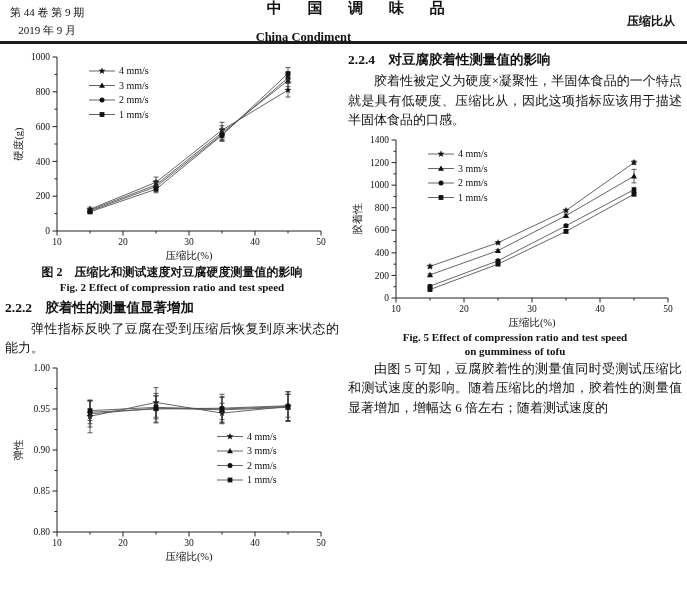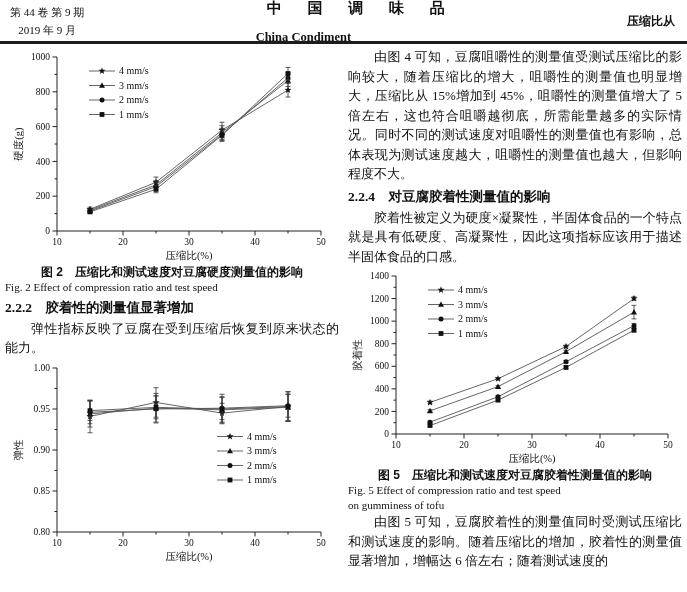--- a/index.html
+++ b/index.html
@@ -15,22 +15,22 @@
   .jtitle{text-align:left;}
   .jtitle .zh{font-size:15px;font-weight:bold;letter-spacing:11px;text-indent:11px;}
   .jtitle .en{font-size:12.5px;font-weight:bold;margin-top:12px;}
   .section-label{font-size:12px;font-weight:bold;font-family:"Liberation Sans","DejaVu Sans",sans-serif;}
   .cols{display:flex;gap:9px;padding:3px 5px 0 5px;}
   .col{width:336px;box-sizing:border-box;}
   p.body{font-size:13px;line-height:19.5px;text-align:justify;margin:0;text-indent:2em;}
   h3.sec{font-size:13.5px;font-family:Liberation Serif, serif;
          font-weight:bold;margin:3px 0 2px 0;line-height:19px;}
   .cap-zh{font-size:12px;font-weight:bold;text-align:center;margin-top:1px;
-          font-family:Liberation Sans, sans-serif;line-height:16px;}
-  .cap-en{font-size:11px;line-height:14.5px;}
+          font-family:Liberation Serif, serif;line-height:16px;}
+  .cap-en{font-size:11px;text-align:center;line-height:14.5px;font-weight:bold;}
   .chart-wrap{text-align:center;margin:2px 0 0 0;}
   svg{display:block;margin:0 auto;background:#fff;}
 </style>
 </head>
 <body>
 
 <div class="header">
   <div class="vol">
     <div>第 44 卷 第 9 期</div>
     <div>2019 年 9 月</div>
@@ -280,23 +280,22 @@
           <circle cx="219" cy="105.5" r="2.5" fill="#111111"></circle>
           <text x="236" y="108.9" font-size="10" text-anchor="start" fill="#111" font-family="&quot;Liberation Serif&quot;,&quot;DejaVu Serif&quot;,serif">2 mm/s</text>
           <line x1="206" y1="120" x2="232" y2="120" stroke="#555555" stroke-width="0.9"></line>
           <rect x="216.6" y="117.6" width="4.8" height="4.8" fill="#111111"></rect>
           <text x="236" y="123.4" font-size="10" text-anchor="start" fill="#111" font-family="&quot;Liberation Serif&quot;,&quot;DejaVu Serif&quot;,serif">1 mm/s</text>
         </svg>
     </div>
   </div>
 
   <div class="col">
-    <p class="body">由图 4 可知，豆腐咀嚼性的测量值受测试压缩比的影响较大，随着压缩比的增大，咀嚼性的测量值也明显增大，压缩比从 15%增加到 45%，咀嚼性的测量值增大了 5 倍左右，这也符合咀嚼越彻底，所需能量越多的实际情况。同时不同的测试速度对咀嚼性的测量值也有影响，总体表现为测试速度越大，咀嚼性的测量值也越大，但影响程度不大。</p>
     <h3 class="sec">2.2.4　对豆腐胶着性测量值的影响</h3>
-    <p class="body">胶着性被定义为硬度×凝聚性，半固体食品的一个特点就是具有低硬度、高凝聚性，因此这项指标应该用于描述半固体食品的口感。</p>
+    <p class="body">胶着性被定义为硬度×凝聚性，半固体食品的一个特点就是具有低硬度、压缩比从，因此这项指标应该用于描述半固体食品的口感。</p>
     <div class="chart-wrap">
       <svg width="330" height="198" viewBox="0 0 330 198">
           <line x1="46" y1="8" x2="46" y2="166" stroke="#222" stroke-width="1"></line>
           <line x1="46" y1="166" x2="318" y2="166" stroke="#222" stroke-width="1"></line>
           <line x1="41.5" y1="166" x2="46" y2="166" stroke="#222" stroke-width="1"></line>
           <text x="39" y="169.2" font-size="9.5" text-anchor="end" fill="#111" font-family="&quot;Liberation Serif&quot;,&quot;DejaVu Serif&quot;,serif">0</text>
           <line x1="43.5" y1="154.71428571428572" x2="46" y2="154.71428571428572" stroke="#222" stroke-width="1"></line>
           <line x1="41.5" y1="143.42857142857144" x2="46" y2="143.42857142857144" stroke="#222" stroke-width="1"></line>
           <text x="39" y="146.62857142857143" font-size="9.5" text-anchor="end" fill="#111" font-family="&quot;Liberation Serif&quot;,&quot;DejaVu Serif&quot;,serif">200</text>
           <line x1="43.5" y1="132.14285714285714" x2="46" y2="132.14285714285714" stroke="#222" stroke-width="1"></line>
@@ -408,19 +407,18 @@
           <polygon points="91,33.4 88,38.8 94,38.8" fill="#111111"></polygon>
           <text x="108" y="39.9" font-size="10" text-anchor="start" fill="#111" font-family="&quot;Liberation Serif&quot;,&quot;DejaVu Serif&quot;,serif">3 mm/s</text>
           <line x1="78" y1="51" x2="104" y2="51" stroke="#555555" stroke-width="0.9"></line>
           <circle cx="91" cy="51" r="2.5" fill="#111111"></circle>
           <text x="108" y="54.4" font-size="10" text-anchor="start" fill="#111" font-family="&quot;Liberation Serif&quot;,&quot;DejaVu Serif&quot;,serif">2 mm/s</text>
           <line x1="78" y1="65.5" x2="104" y2="65.5" stroke="#555555" stroke-width="0.9"></line>
           <rect x="88.6" y="63.1" width="4.8" height="4.8" fill="#111111"></rect>
           <text x="108" y="68.9" font-size="10" text-anchor="start" fill="#111" font-family="&quot;Liberation Serif&quot;,&quot;DejaVu Serif&quot;,serif">1 mm/s</text>
         </svg>
     </div>
-    <div class="cap-zh">图 5　压缩比和测试速度对豆腐胶着性测量值的影响</div>
     <div class="cap-en">Fig. 5 Effect of compression ratio and test speed</div>
     <div class="cap-en">on gumminess of tofu</div>
     <p class="body">由图 5 可知，豆腐胶着性的测量值同时受测试压缩比和测试速度的影响。随着压缩比的增加，胶着性的测量值显著增加，增幅达 6 倍左右；随着测试速度的</p>
   </div>
 
 </div>
 
 </body></html>

